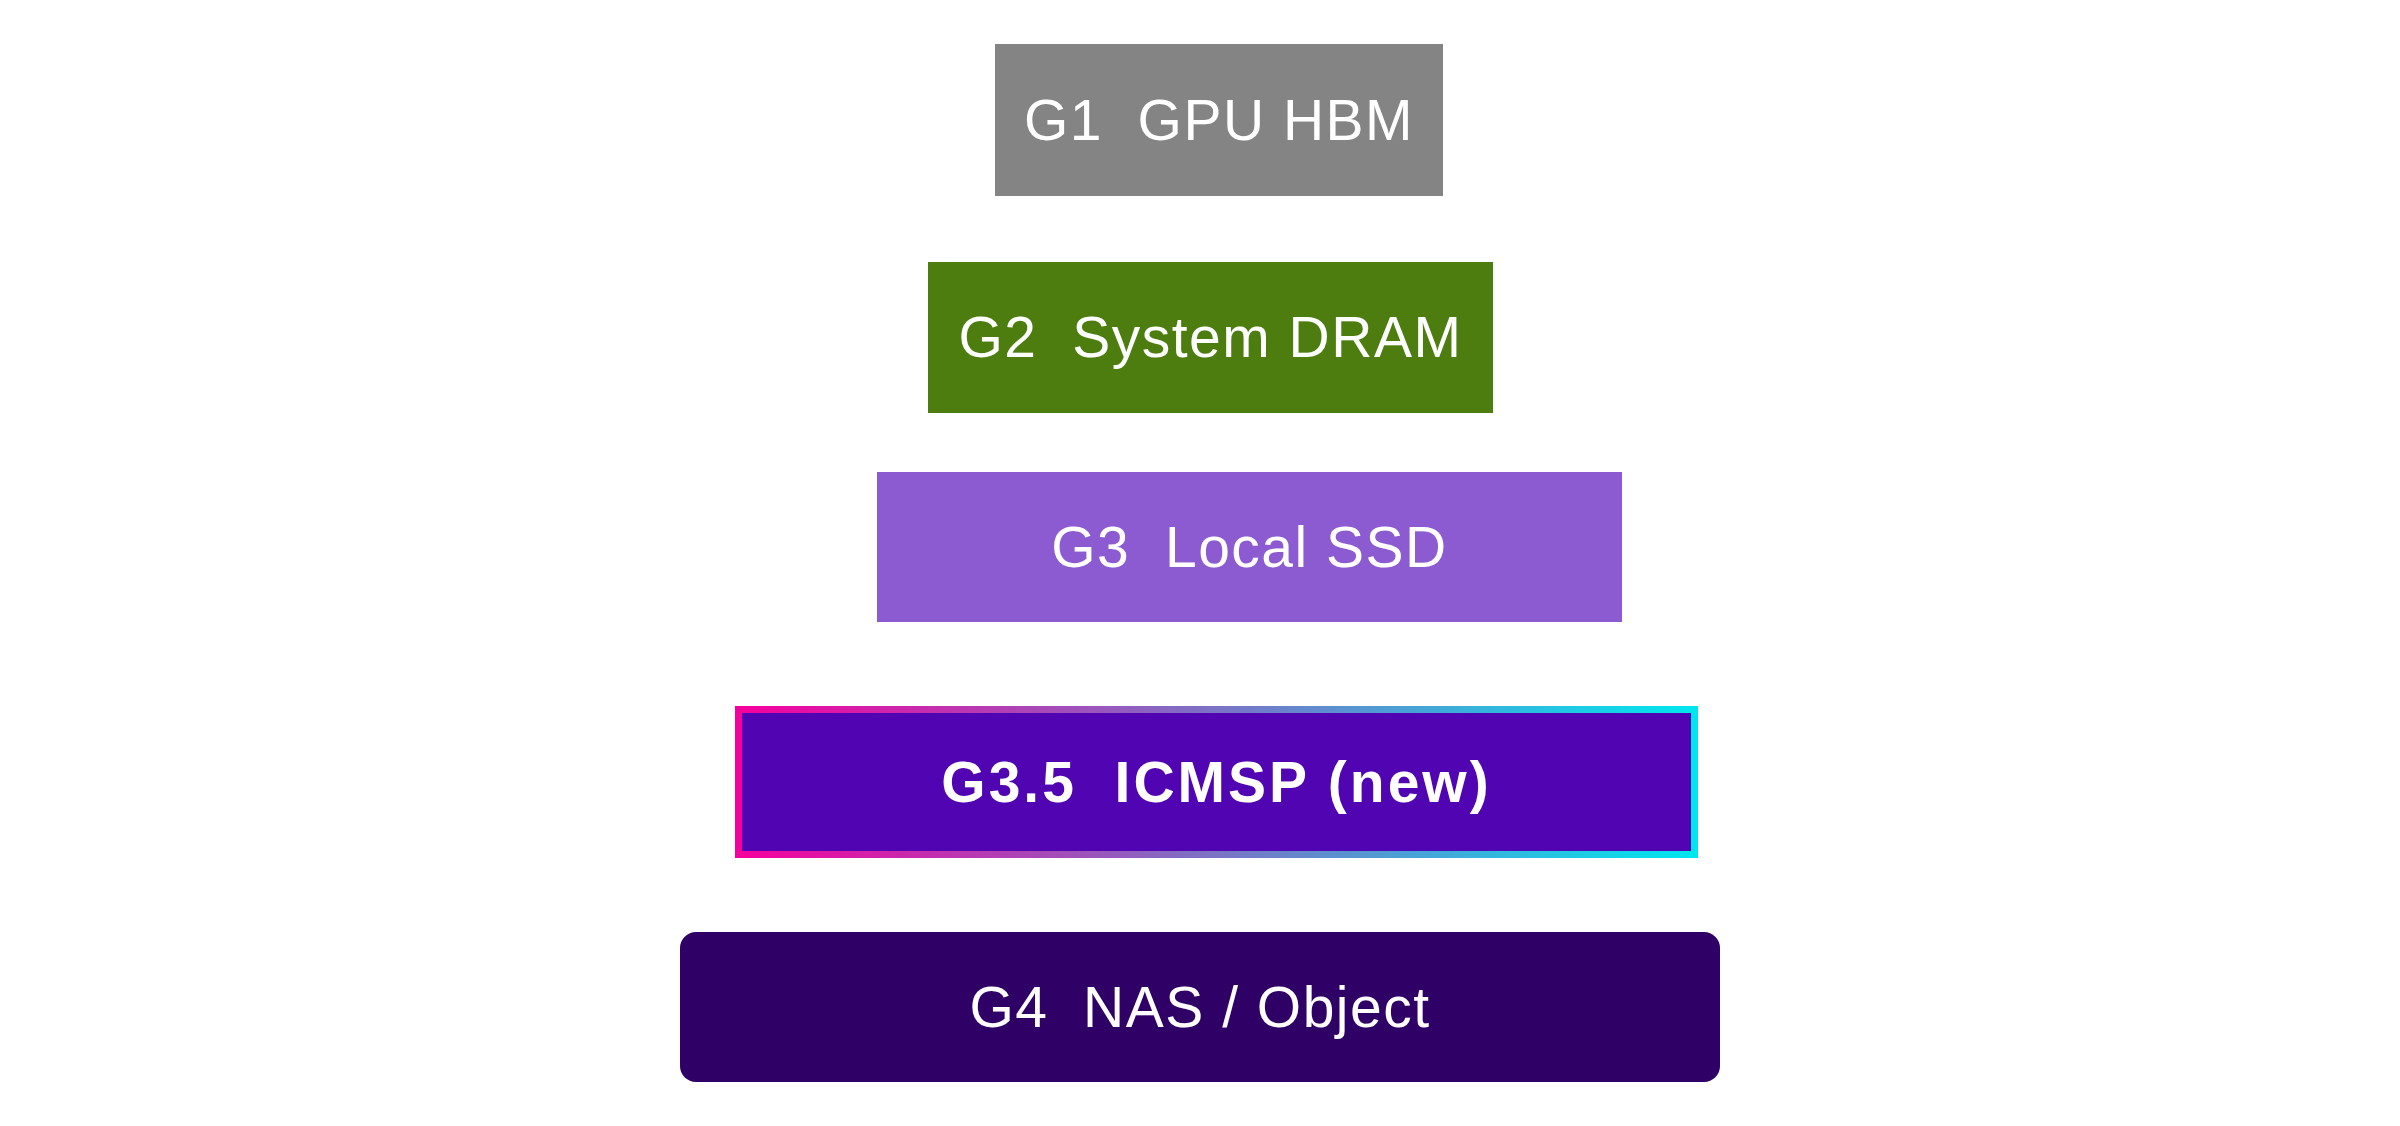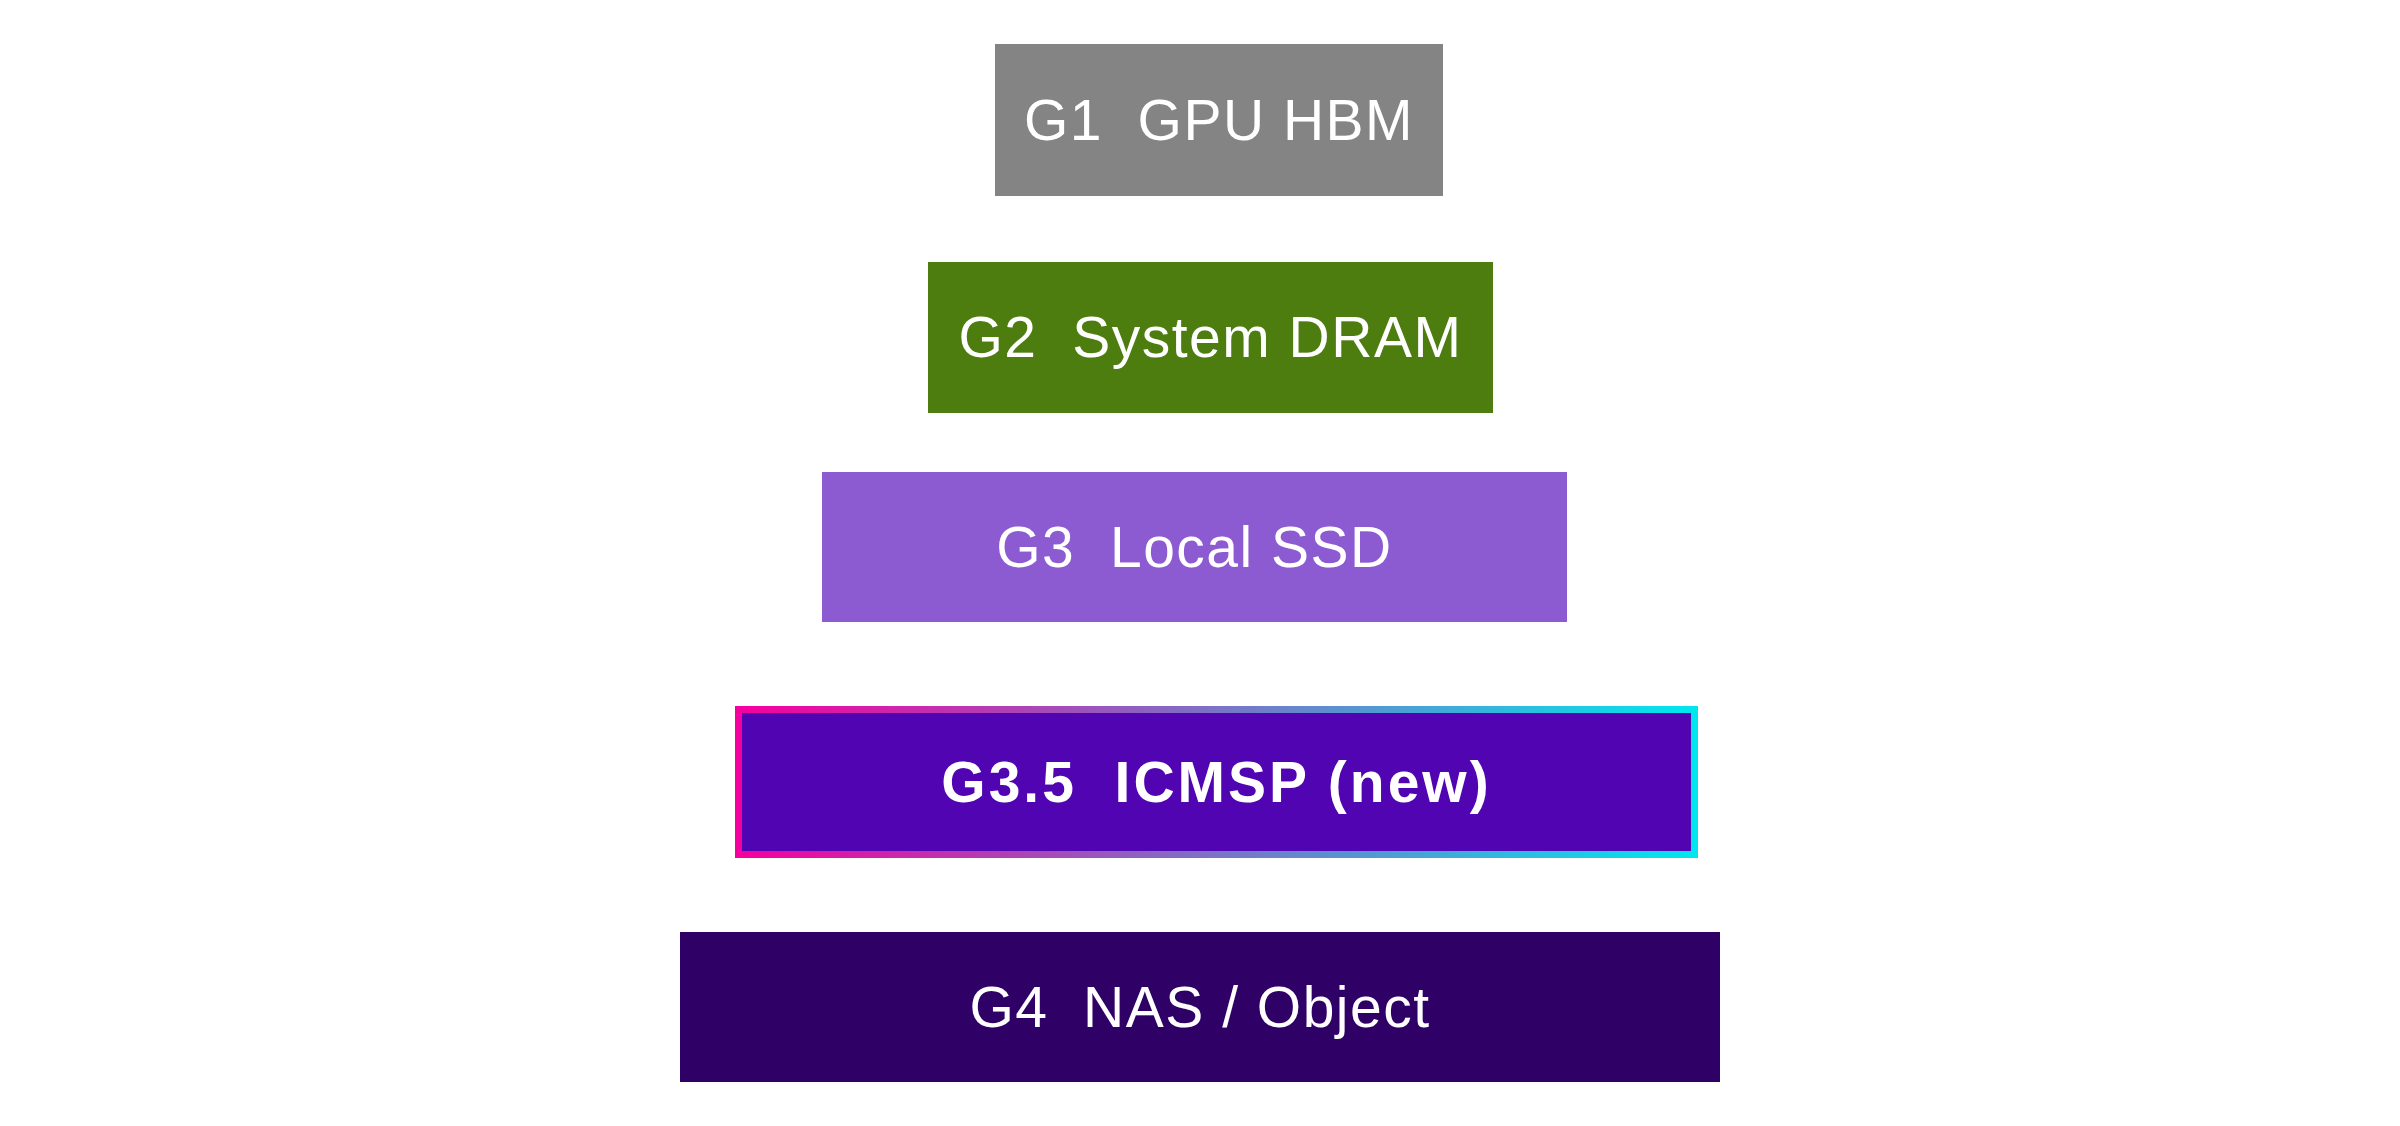--- a/index.html
+++ b/index.html
@@ -25,25 +25,25 @@
   .tier-label {
     color: #ffffff;
     font-size: 57px;
     letter-spacing: 1.5px;
     white-space: pre;
     line-height: 1;
   }
   
   .tier-g1   { left: 995px; top: 44px;  width: 448px;  height: 152px; }
   .tier-g2   { left: 928px; top: 262px; width: 565px;  height: 151px; }
-  .tier-g3   { left: 822px; top: 472px; width: 745px;  height: 150px; }
+  .tier-g3   { left: 877px; top: 472px; width: 745px;  height: 150px; }
   .tier-g35  { left: 735px; top: 706px; width: 963px;  height: 152px;
                border: 7px solid transparent;
                border-image: linear-gradient(to right, #F5009E, #00E6EE) 1; }
-  .tier-g4   { left: 680px; top: 932px; width: 1040px; height: 150px; }
+  .tier-g4   { left: 680px; top: 932px; width: 1040px; height: 150px; border-radius: 16px; }
   .tier-g35 .tier-label {
     font-weight: bold;
     letter-spacing: 3px;
   }
 </style>
 </head>
 <body>
 
 <div class="stage">
 

